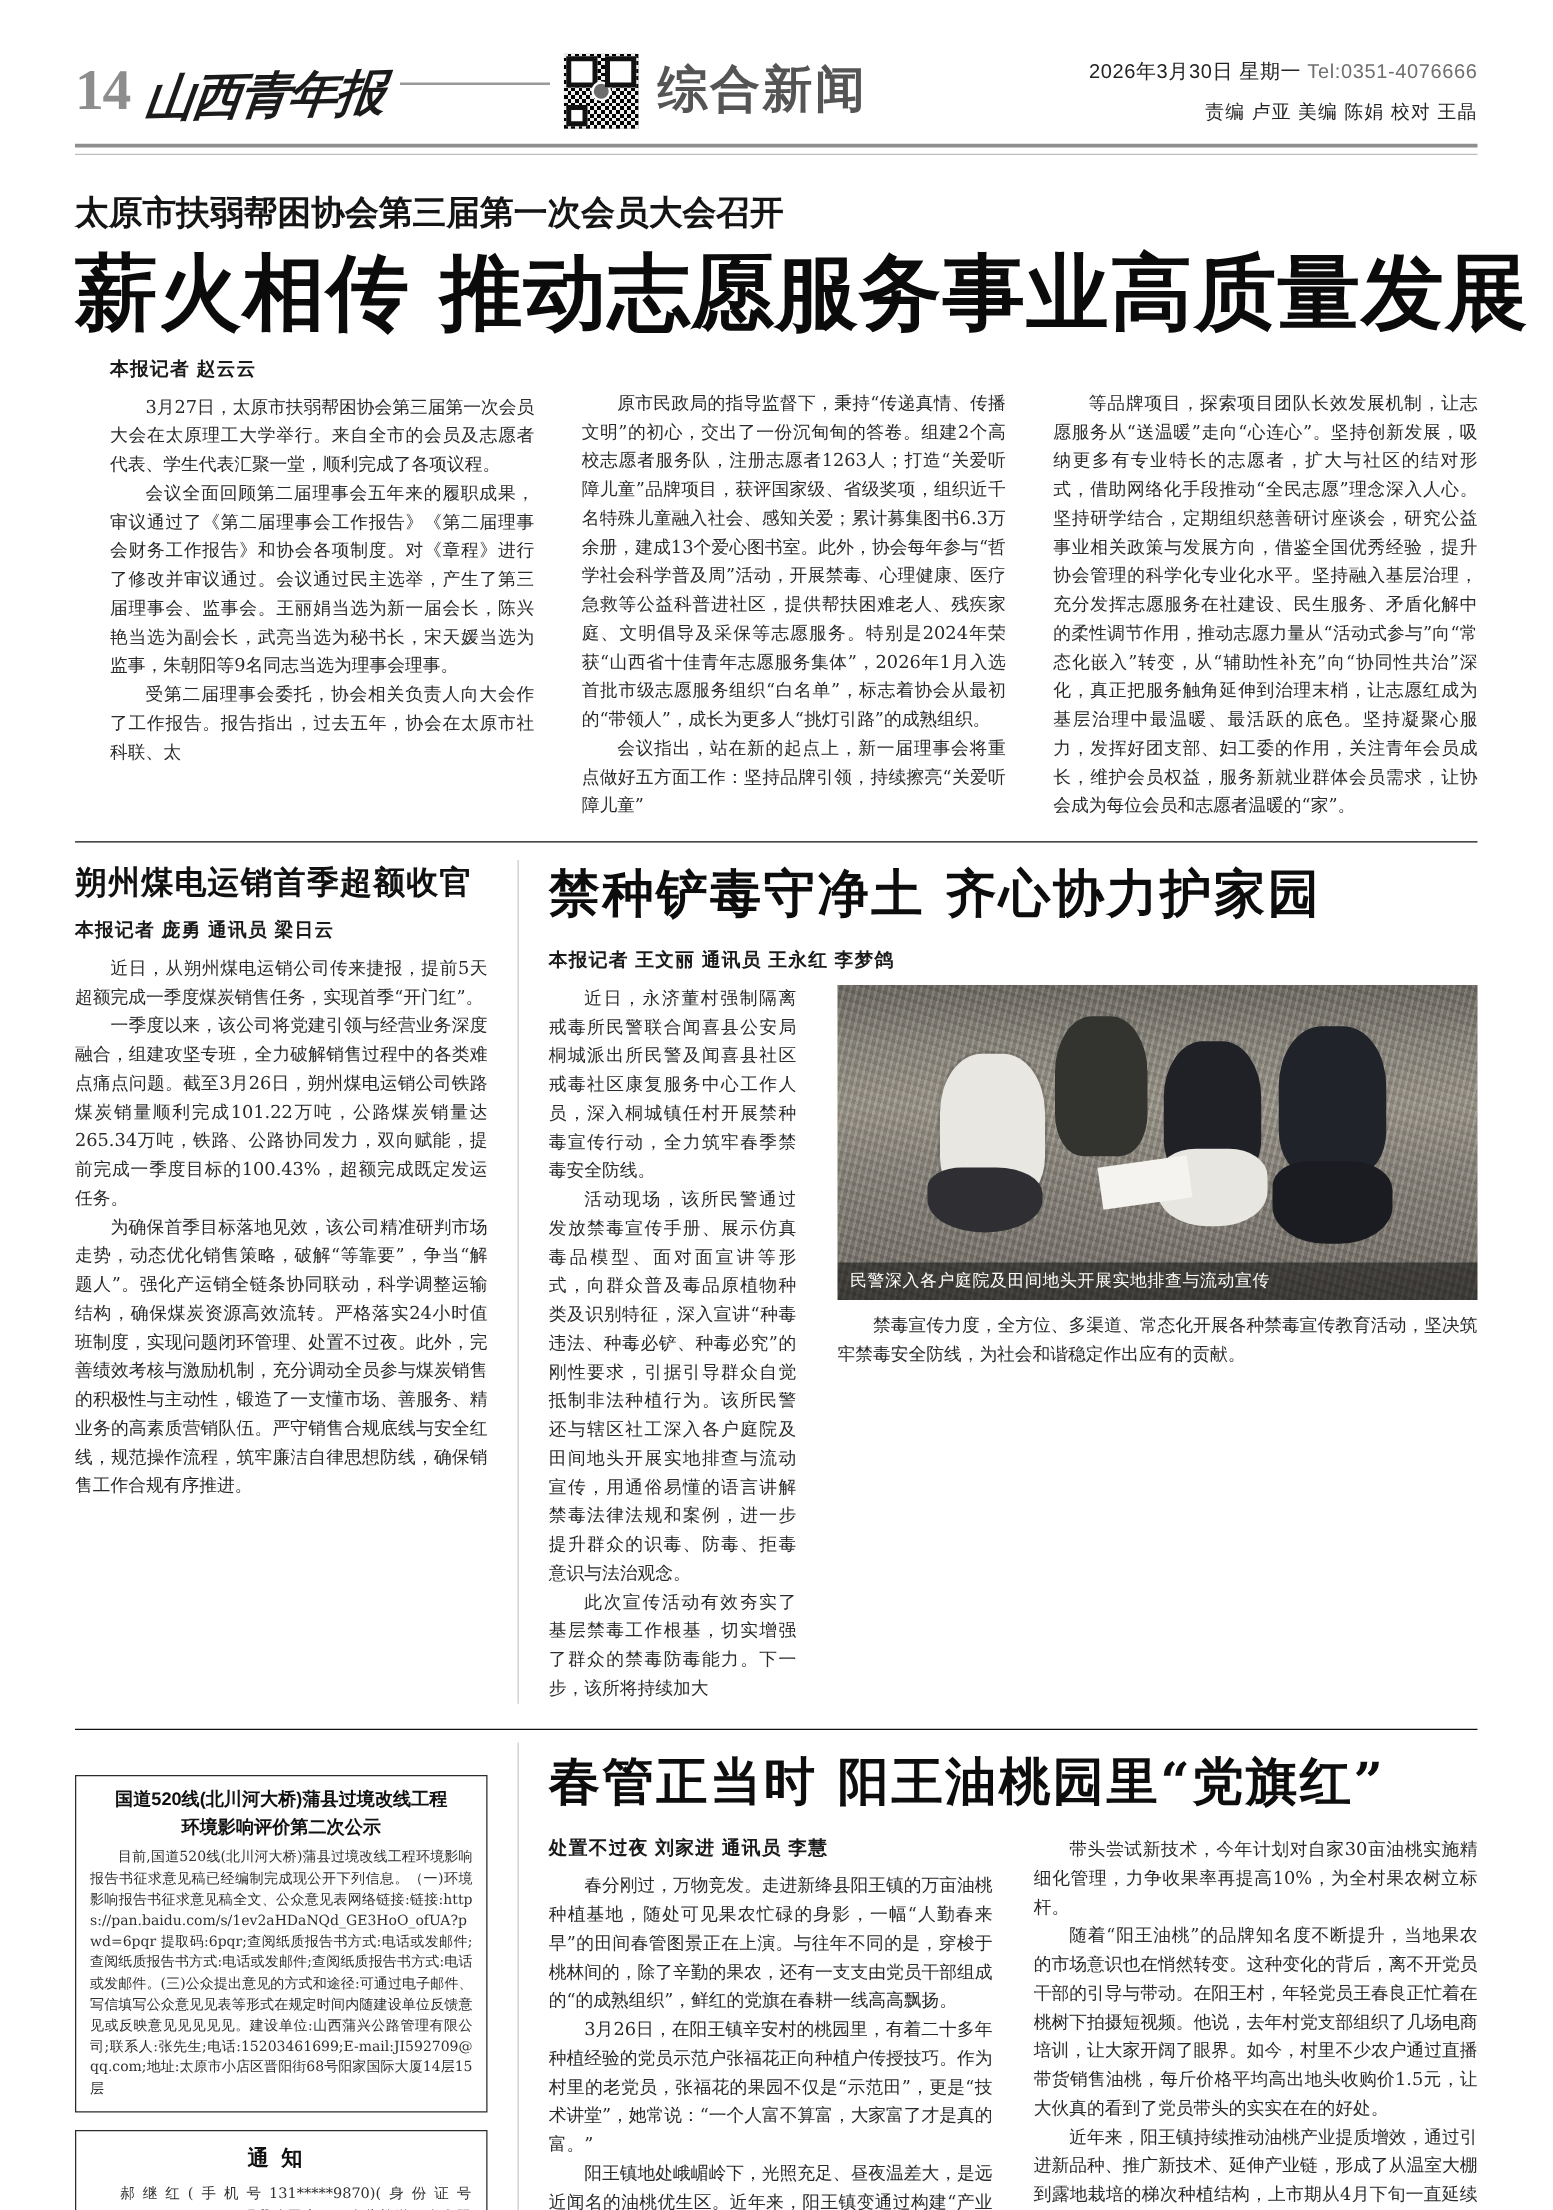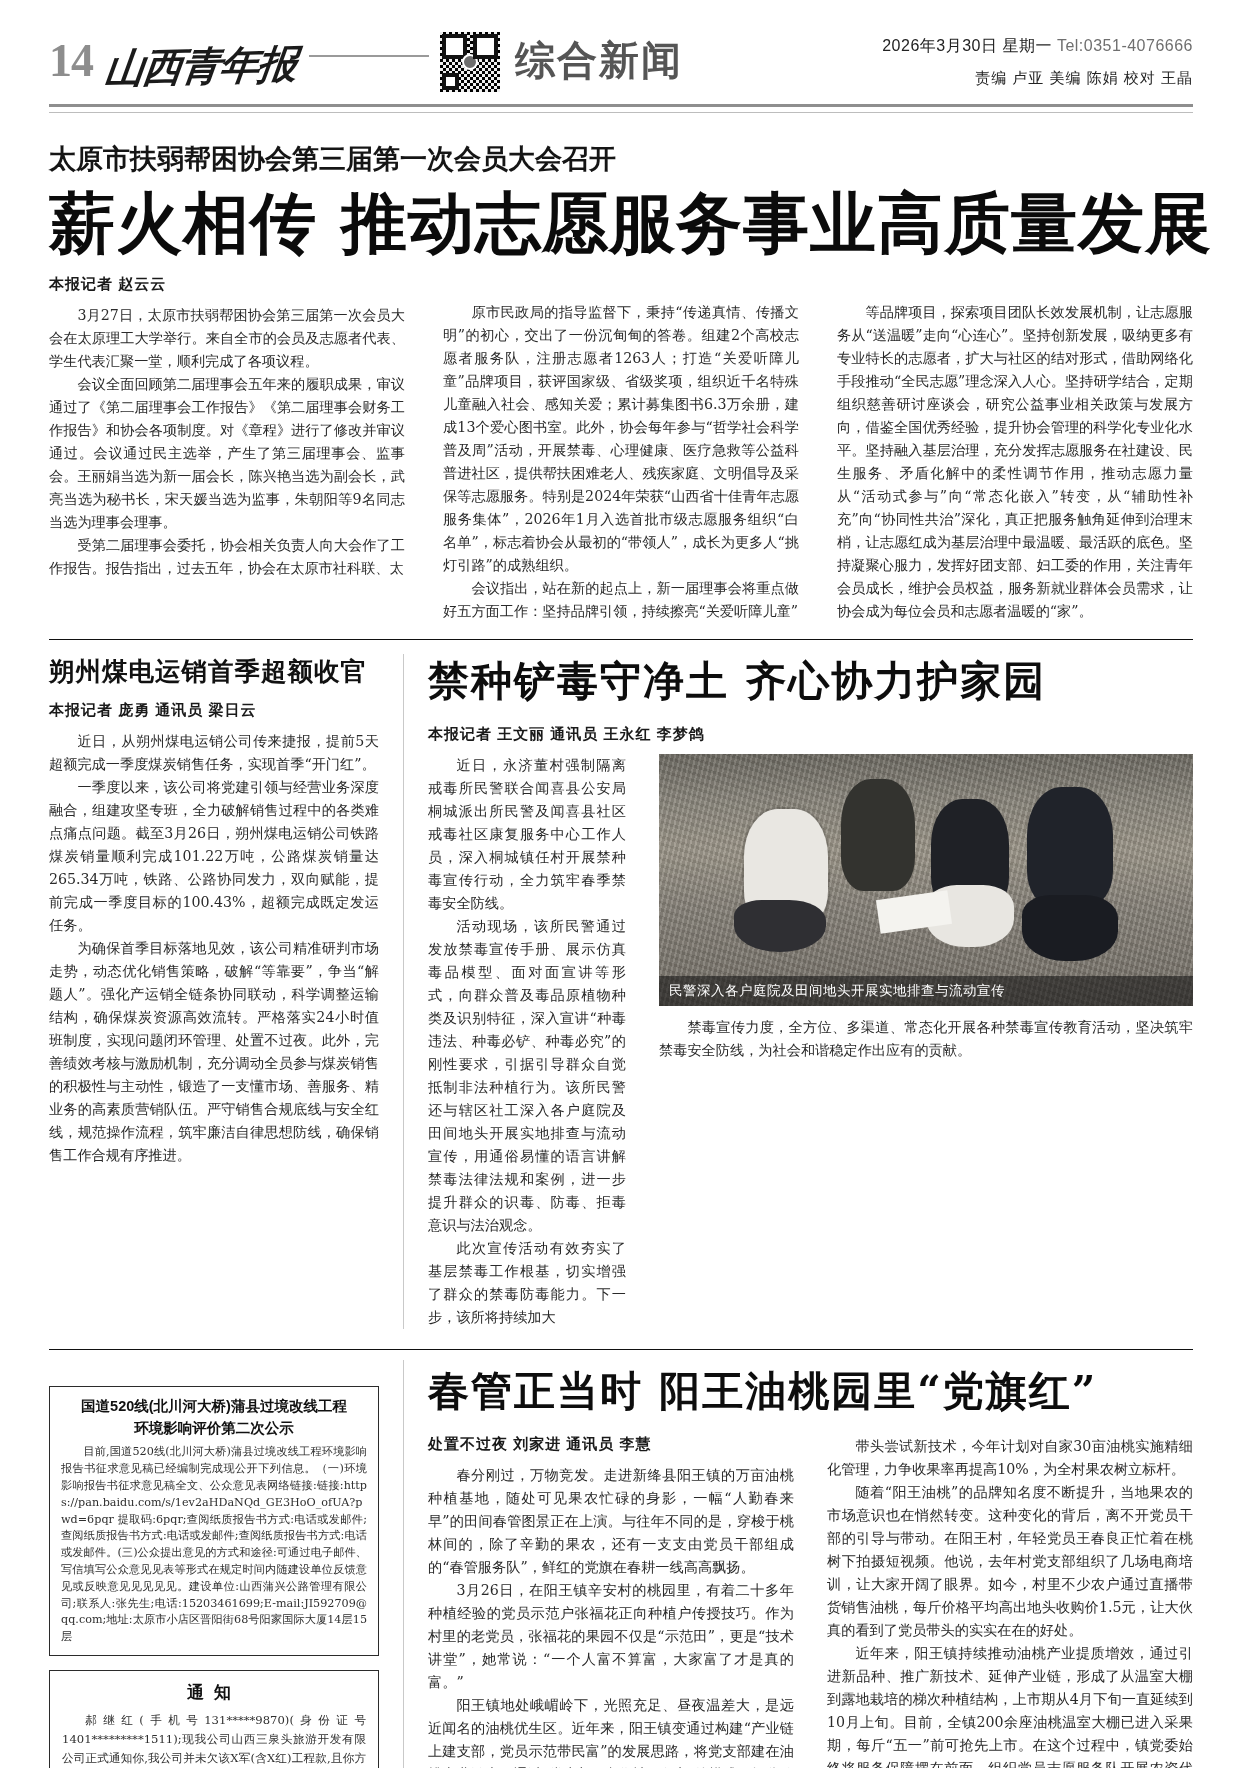--- a/index.html
+++ b/index.html
@@ -4,21 +4,21 @@
 <style>
   * { box-sizing: border-box; }
   html, body { margin:0; padding:0; }
   body {
     width:1242px; height:1768px;
     background:#ffffff;
     font-family:"Liberation Serif", "DejaVu Serif", serif;
     color:#111;
     -webkit-font-smoothing:antialiased;
   }
-  .page { position:relative; width:1242px; height:1372px; padding:5px; }
+  .page { position:relative; width:1242px; height:1372px; padding:16px; }
 
   
   .masthead { position:relative; height:118px; padding:0 44px; display:flex; align-items:center; }
   .mh-left { display:flex; align-items:flex-end; gap:12px; }
   .page-num {
     font-family:"Liberation Serif", serif;
     font-size:46px; font-weight:700; color:#8d8d8d; line-height:1;
     letter-spacing:-1px; padding-bottom:6px;
   }
   .paper-name {
@@ -86,21 +86,21 @@
     font-size:15px; font-weight:700; color:#1a1a1a; letter-spacing:1px;
   }
   .body-col p {
     margin:0; text-indent:2em; text-align:justify;
     font-family:"DejaVu Serif", serif;
     font-size:14.2px; line-height:1.62; color:#2a2a2a;
     letter-spacing:0px;
   }
 
   
-  .cols3 { display:flex; gap:38px; padding:14px 44px 0 44px; }
+  .cols3 { display:flex; gap:38px; padding:14px 44px 0 44px;margin-left:28px; }
   .cols3 > div { flex:1 1 0; }
 
   .divider { height:1px; background:#111; margin:16px 44px 0 44px; }
 
   .main-grid { display:flex; gap:24px; padding:0 44px; margin-top:14px; }
   .col-left  { width:330px; flex:0 0 330px; }
   .col-right { flex:1 1 auto; }
 
   .vrule { width:1px; background:#c9c9c9; flex:0 0 1px; }
 
@@ -301,21 +301,21 @@
     </div>
 
     <div class="vrule"></div>
 
     <div style="flex:1 1 auto;">
       <div class="mid-head" style="margin-top:4px;">春管正当时  阳王油桃园里“党旗红”</div>
       <div class="two-col">
         <div>
           <div class="byline" style="margin-bottom:10px;">处置不过夜 刘家进 通讯员 李慧</div>
           <div class="body-col">
-            <p>春分刚过，万物竞发。走进新绛县阳王镇的万亩油桃种植基地，随处可见果农忙碌的身影，一幅“人勤春来早”的田间春管图景正在上演。与往年不同的是，穿梭于桃林间的，除了辛勤的果农，还有一支支由党员干部组成的“春管服务队”，鲜红的党旗在春耕一线高高飘扬。</p>
+            <p>春分刚过，万物竞发。走进新绛县阳王镇的万亩油桃种植基地，随处可见果农忙碌的身影，一幅“人勤春来早”的田间春管图景正在上演。与往年不同的是，穿梭于桃林间的，除了辛勤的果农，还有一支支由党员干部组成的“的成熟组织”，鲜红的党旗在春耕一线高高飘扬。</p>
             <p>3月26日，在阳王镇辛安村的桃园里，有着二十多年种植经验的党员示范户张福花正向种植户传授技巧。作为村里的老党员，张福花的果园不仅是“示范田”，更是“技术讲堂”，她常说：“一个人富不算富，大家富了才是真的富。”</p>
             <p>阳王镇地处峨嵋岭下，光照充足、昼夜温差大，是远近闻名的油桃优生区。近年来，阳王镇变通过构建“产业链上建支部，党员示范带民富”的发展思路，将党支部建在油桃产业链上，通过“党支部+合作社+农户”的模式，把分散的种植户组织起来，形成了抱团发展的最大合力。</p>
 
           </div>
         </div>
         <div>
           <div class="body-col">
             <p>带头尝试新技术，今年计划对自家30亩油桃实施精细化管理，力争收果率再提高10%，为全村果农树立标杆。</p>
             <p>随着“阳王油桃”的品牌知名度不断提升，当地果农的市场意识也在悄然转变。这种变化的背后，离不开党员干部的引导与带动。在阳王村，年轻党员王春良正忙着在桃树下拍摄短视频。他说，去年村党支部组织了几场电商培训，让大家开阔了眼界。如今，村里不少农户通过直播带货销售油桃，每斤价格平均高出地头收购价1.5元，让大伙真的看到了党员带头的实实在在的好处。</p>
             <p>近年来，阳王镇持续推动油桃产业提质增效，通过引进新品种、推广新技术、延伸产业链，形成了从温室大棚到露地栽培的梯次种植结构，上市期从4月下旬一直延续到10月上旬。目前，全镇200余座油桃温室大棚已进入采果期，每斤“五一”前可抢先上市。在这个过程中，镇党委始终将服务保障摆在前面，组织党员志愿服务队开展农资代购、设备检修等贴心服务，切实解决群众在生产中遇到的实际困难。</p>

